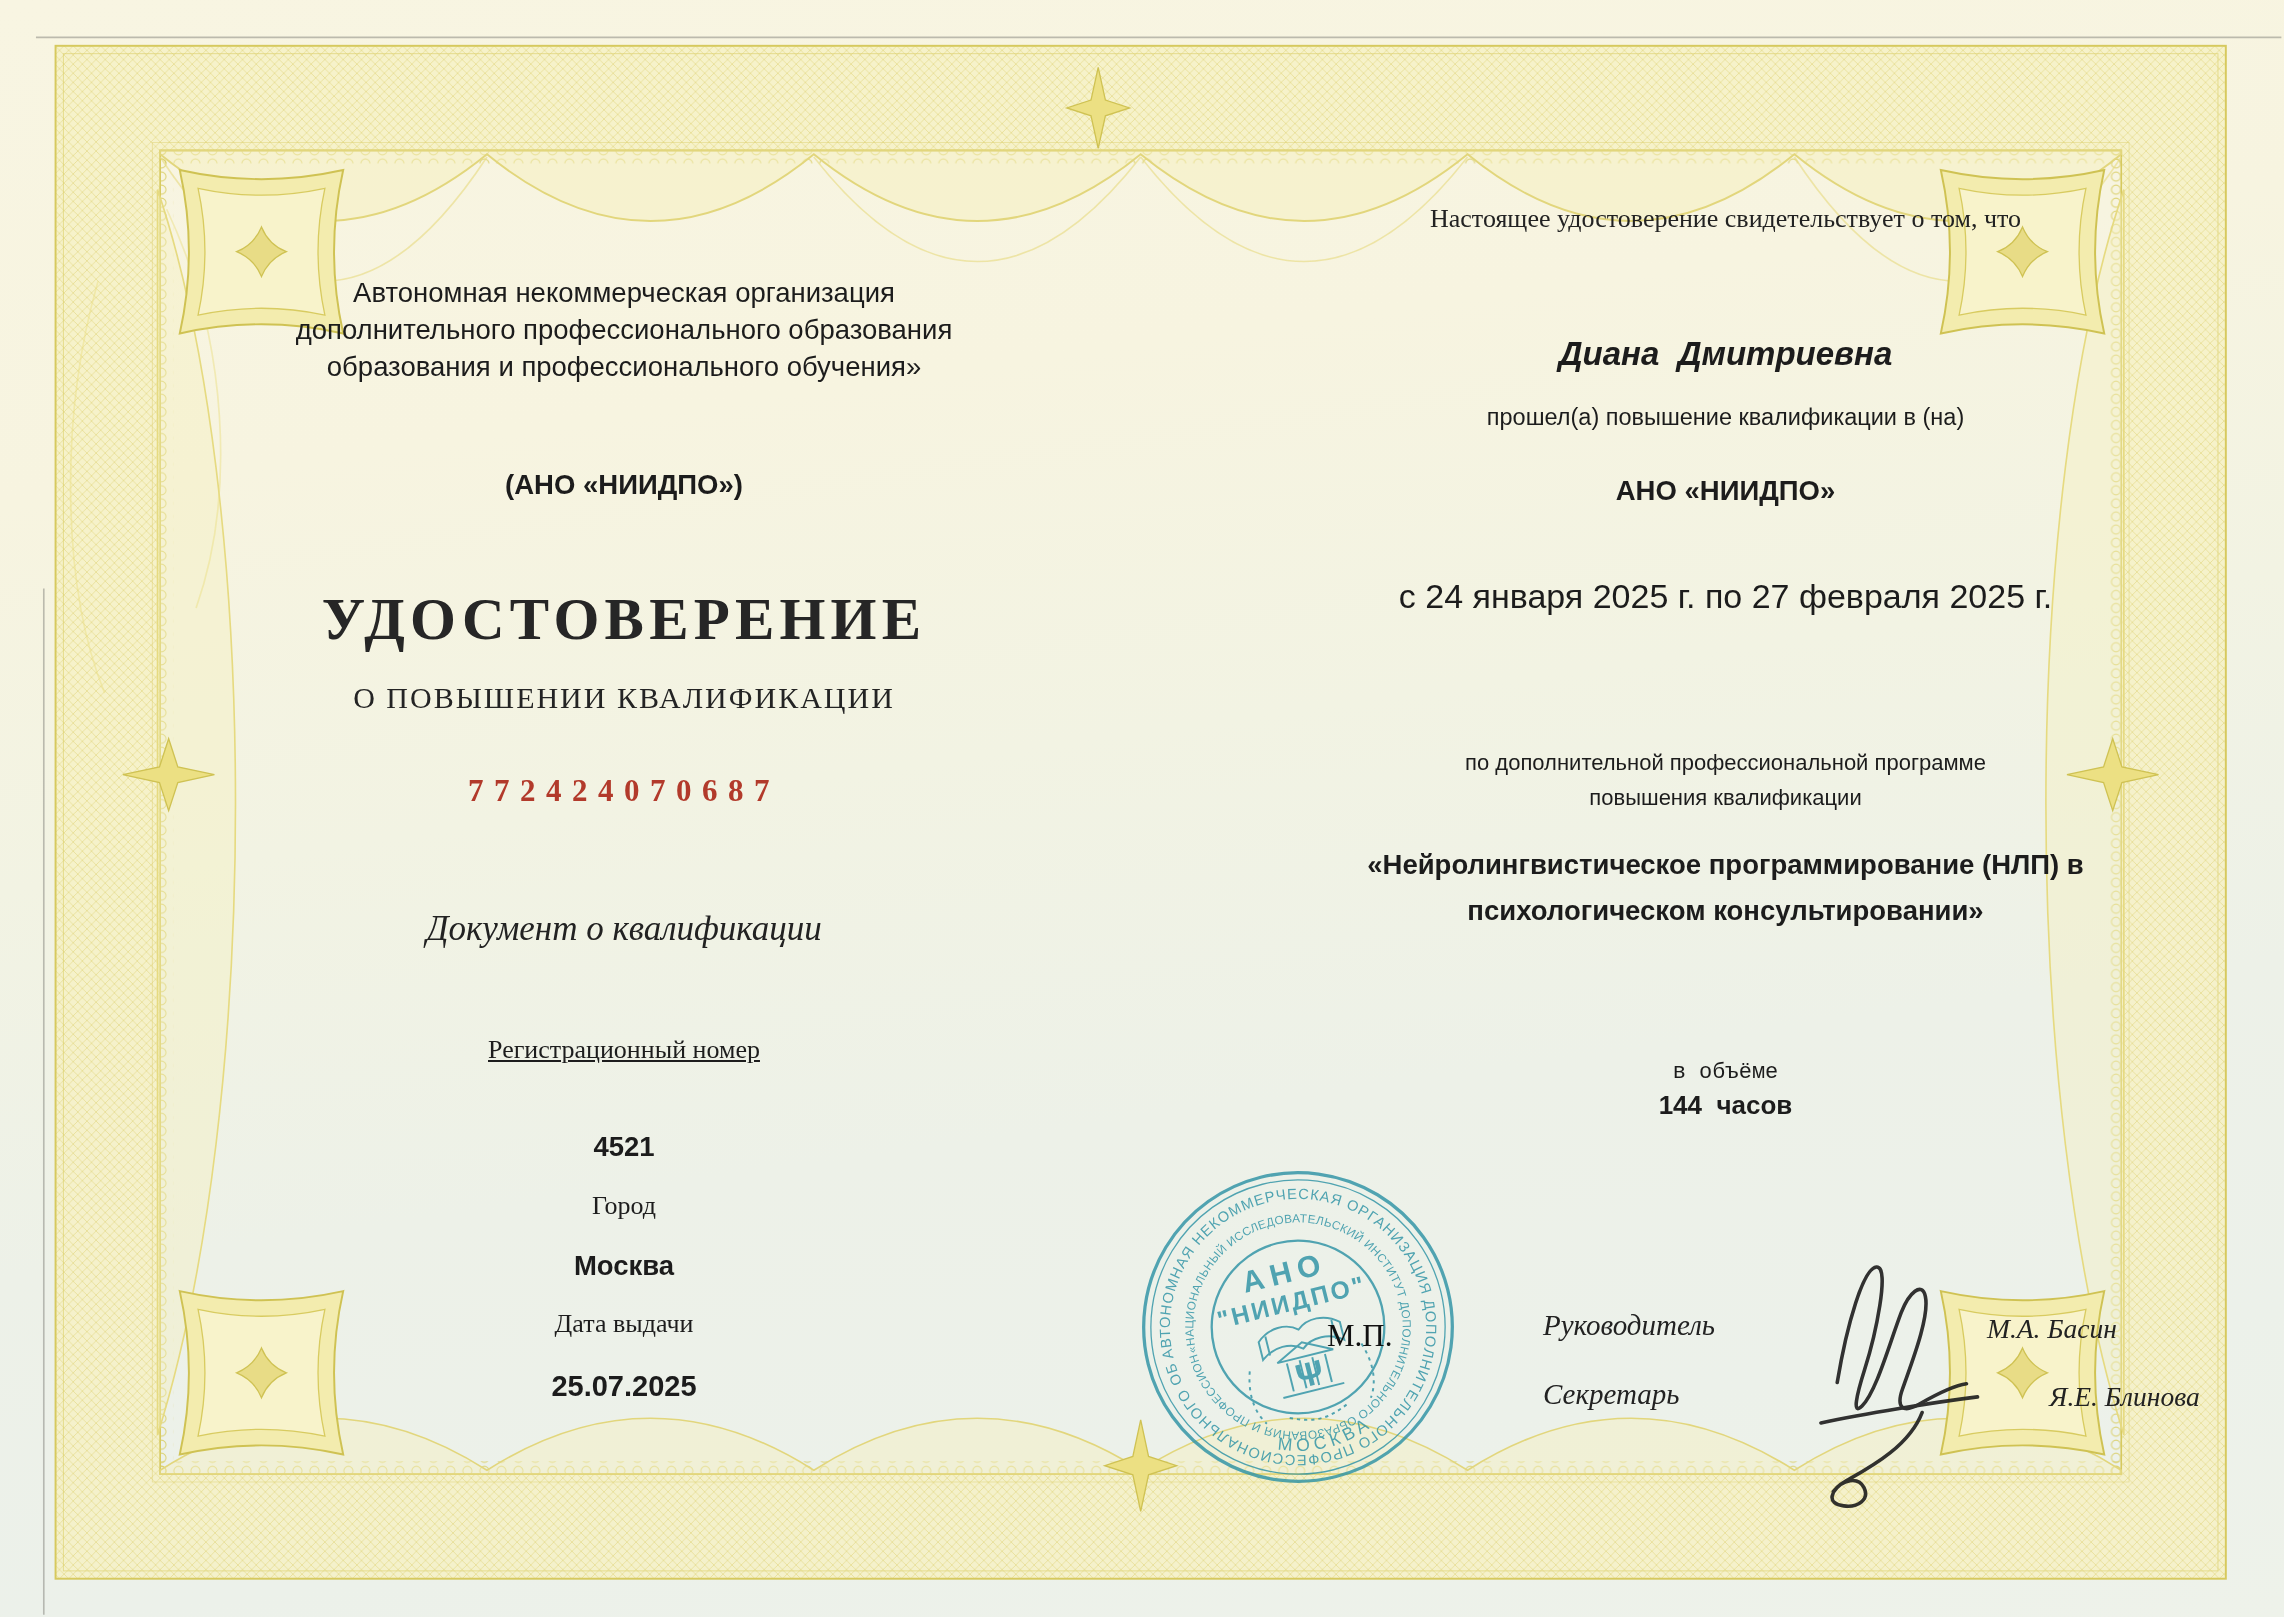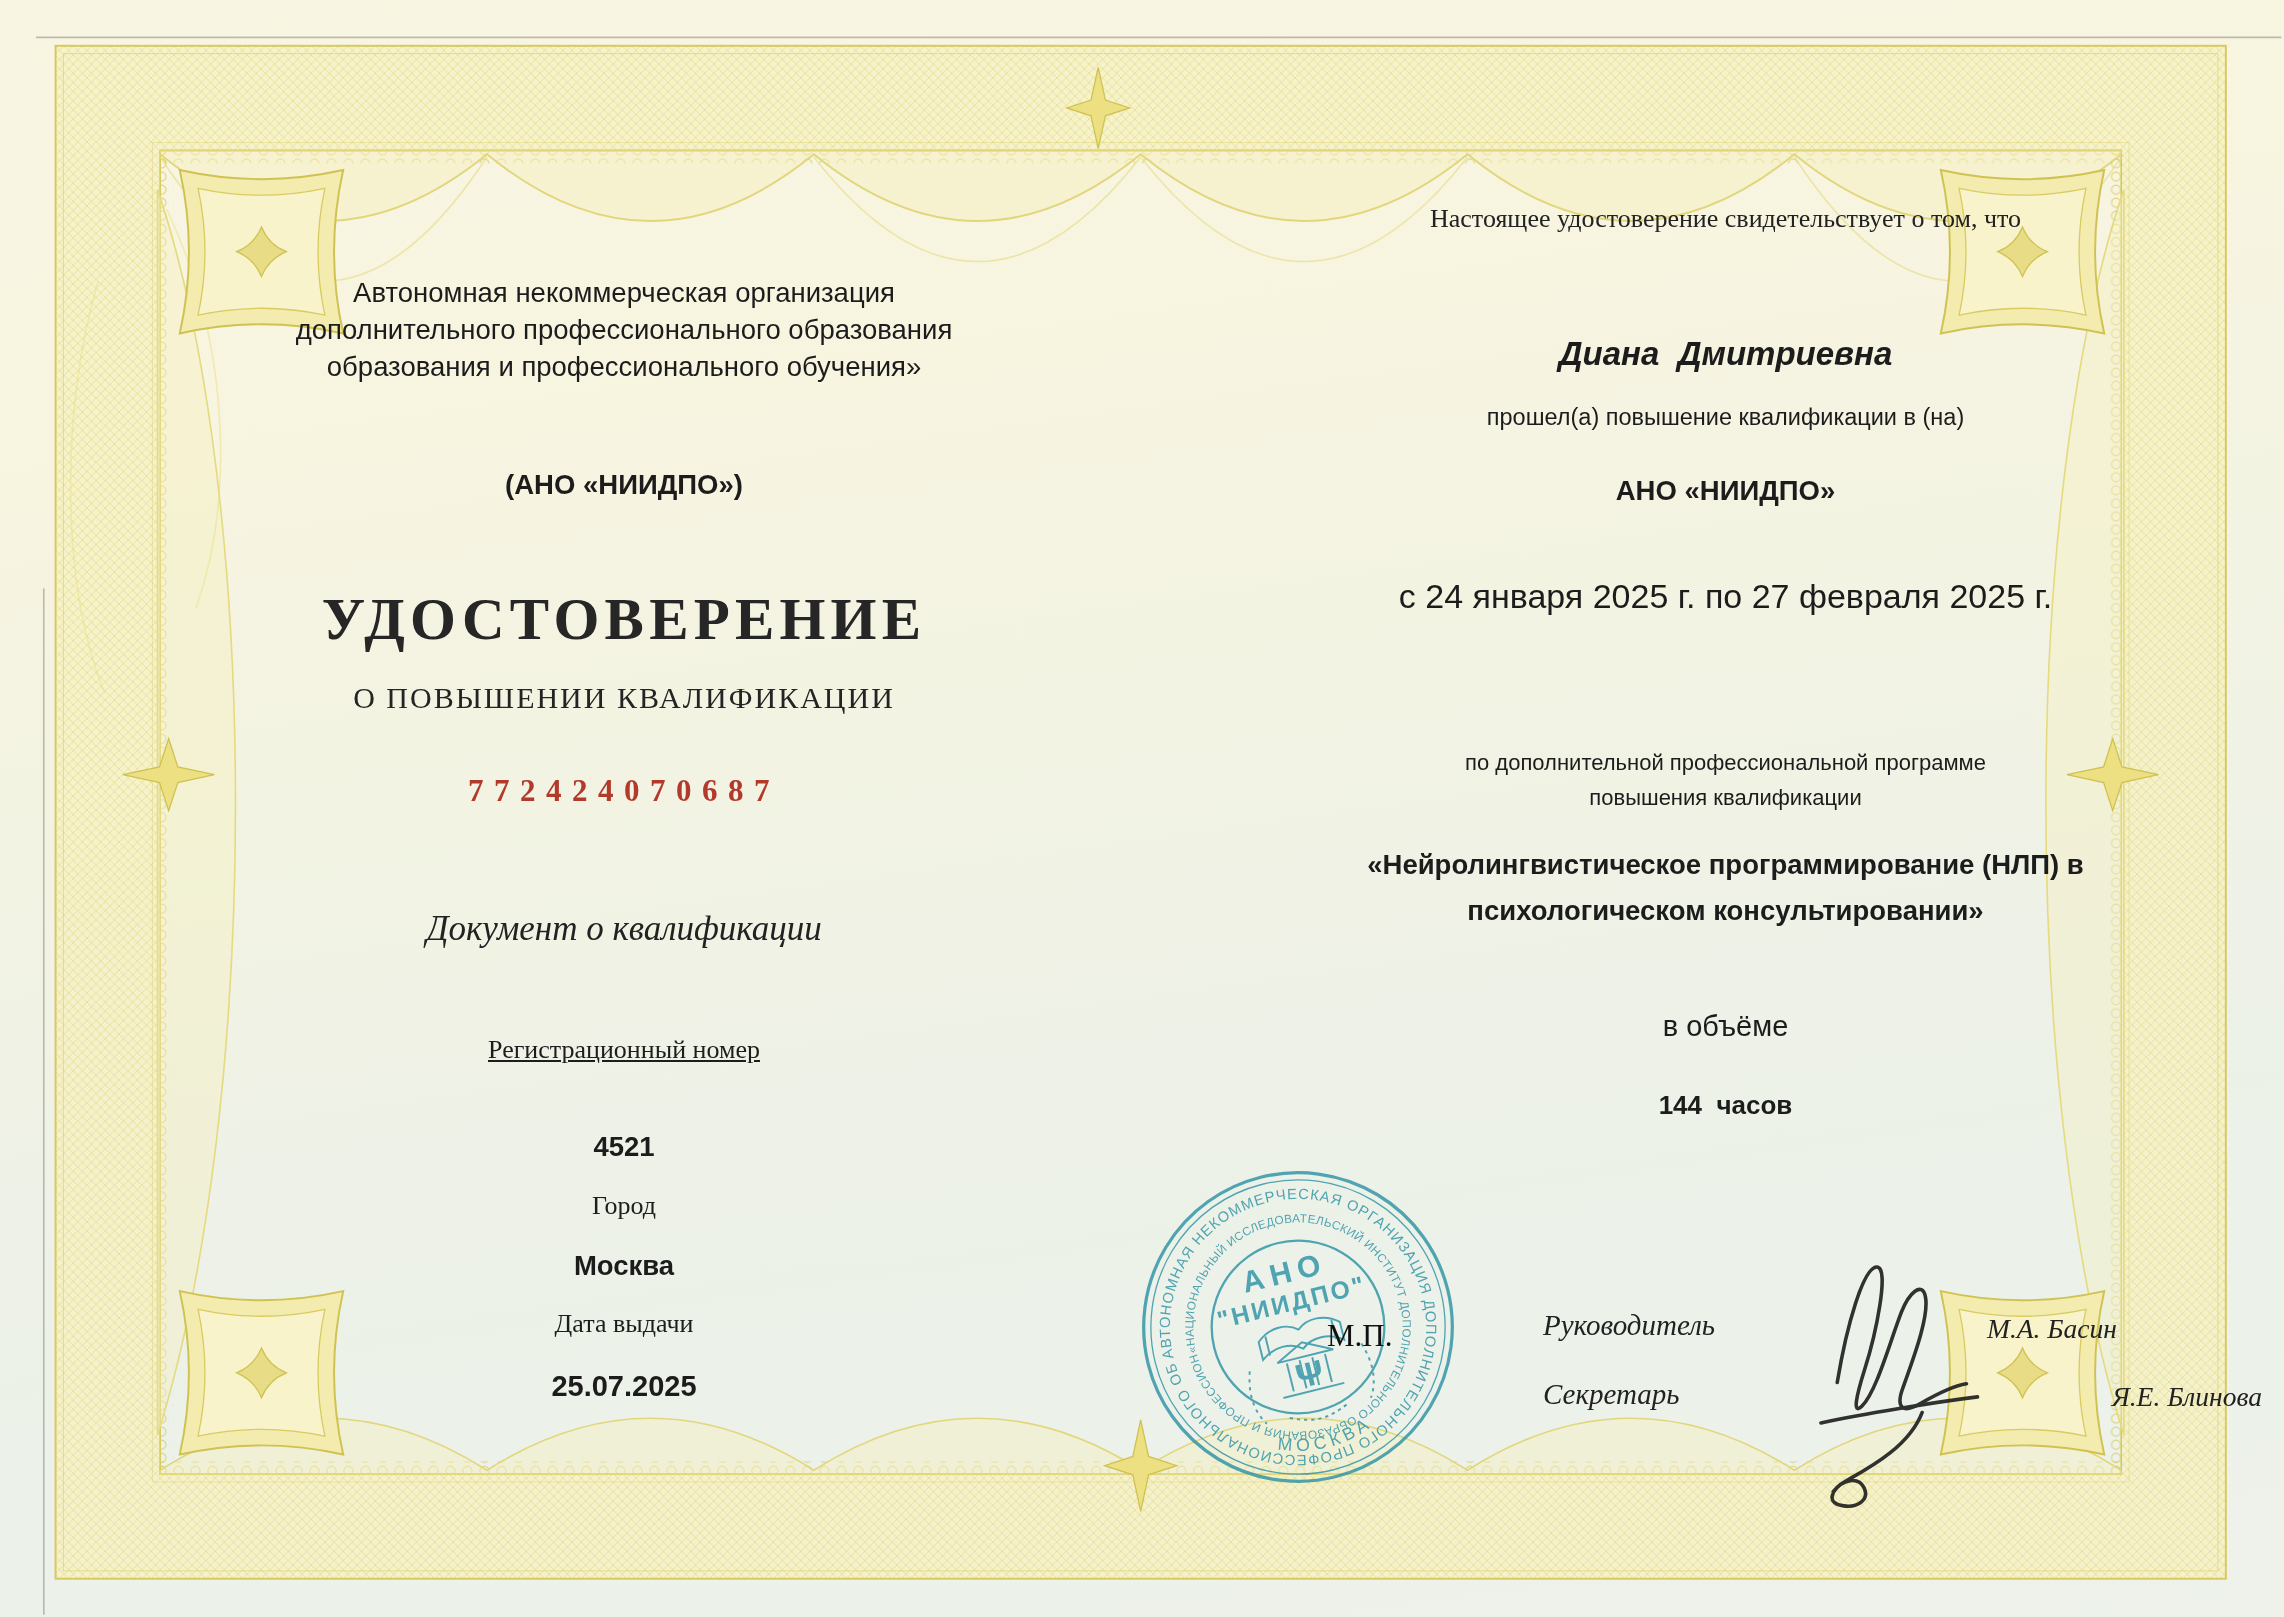--- a/index.html
+++ b/index.html
@@ -28,21 +28,21 @@
   .fld-label{font-size:26px;color:#1d1d1d;}
   .fld-value{font-size:27.5px;}
   .stmt{top:204px;font-size:26px;color:#222;}
   .lastname{top:260px;font-size:33px;}
   .firstmid{top:335px;font-size:33px;}
   .completed{top:404px;font-size:23.5px;}
   .orgat{top:475px;font-size:27.5px;}
   .period{top:577px;font-size:34px;}
   .prog-intro{top:745px;font-size:22px;line-height:35px;}
   .prog-name{top:842px;font-size:27.5px;line-height:46px;}
-  .vol-label{top:1010px;font-size:29px;}
+  .vol-label{top:1060px;font-size:22px;font-family:Liberation Mono, monospace;}
   .vol-value{top:1090px;font-size:26px;}
   .sig-label{font-size:29px;color:#222;}
   .sig-name{font-size:27.5px;color:#222;}
   .mp{left:1327px;top:1318px;font-size:31px;color:#111;width:131px;text-align:left;}
   svg text{font-family:"Liberation Sans","DejaVu Sans",sans-serif;}
 </style>
 </head>
 <body>
 
 <div class="page">
@@ -191,21 +191,21 @@
         <path d="M-88,20 C-98,50 -98,80 -82,104 M88,20 C98,50 98,80 82,104" stroke-dasharray="5,7"></path>
         <path d="M-46,104 C-10,120 10,120 46,104" stroke-dasharray="5,6"></path>
       </g>
     </g>
   </svg>
 
   <div class="t serif mp">М.П.</div>
   <div class="t serif i sig-label" style="left:1543px;top:1309px;width:261px;text-align:left;">Руководитель</div>
   <div class="t serif i sig-label" style="left:1543px;top:1378px;width:261px;text-align:left;">Секретарь</div>
   <div class="t serif i sig-name" style="left:1987px;top:1313px;width:275px;text-align:left;">М.А. Басин</div>
-  <div class="t serif i sig-name" style="left:1987px;top:1381px;width:275px;text-align:right;">Я.Е. Блинова</div>
+  <div class="t serif i sig-name" style="left:1987px;top:1381px;width:275px;text-align:center;">Я.Е. Блинова</div>
 
   <svg width="235" height="275" viewBox="0 0 360 420" style="position:absolute;left:1785px;top:1245px;">
     <g fill="none" stroke="#1d1d1d" stroke-width="5.5" stroke-linecap="round" stroke-linejoin="round" opacity="0.9">
       <path d="M80,210 C95,120 120,35 140,33 C162,31 138,140 122,190 C110,228 102,262 118,246 C140,224 160,150 178,103 C190,72 210,55 215,78 C222,110 192,185 180,220 C170,248 180,258 206,243 C234,227 262,214 278,212"></path>
       <path d="M55,272 C120,258 230,240 295,232"></path>
       <path d="M210,256 C190,308 130,340 95,360 C68,375 63,396 90,399 C112,402 130,389 121,371 C112,353 88,359 74,377"></path>
     </g>
   </svg>
 
 </div>

